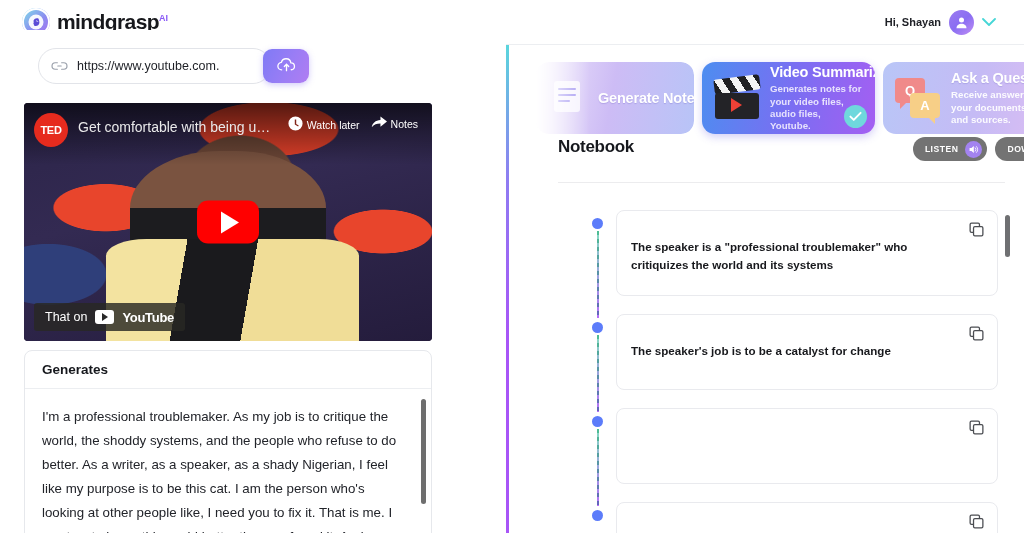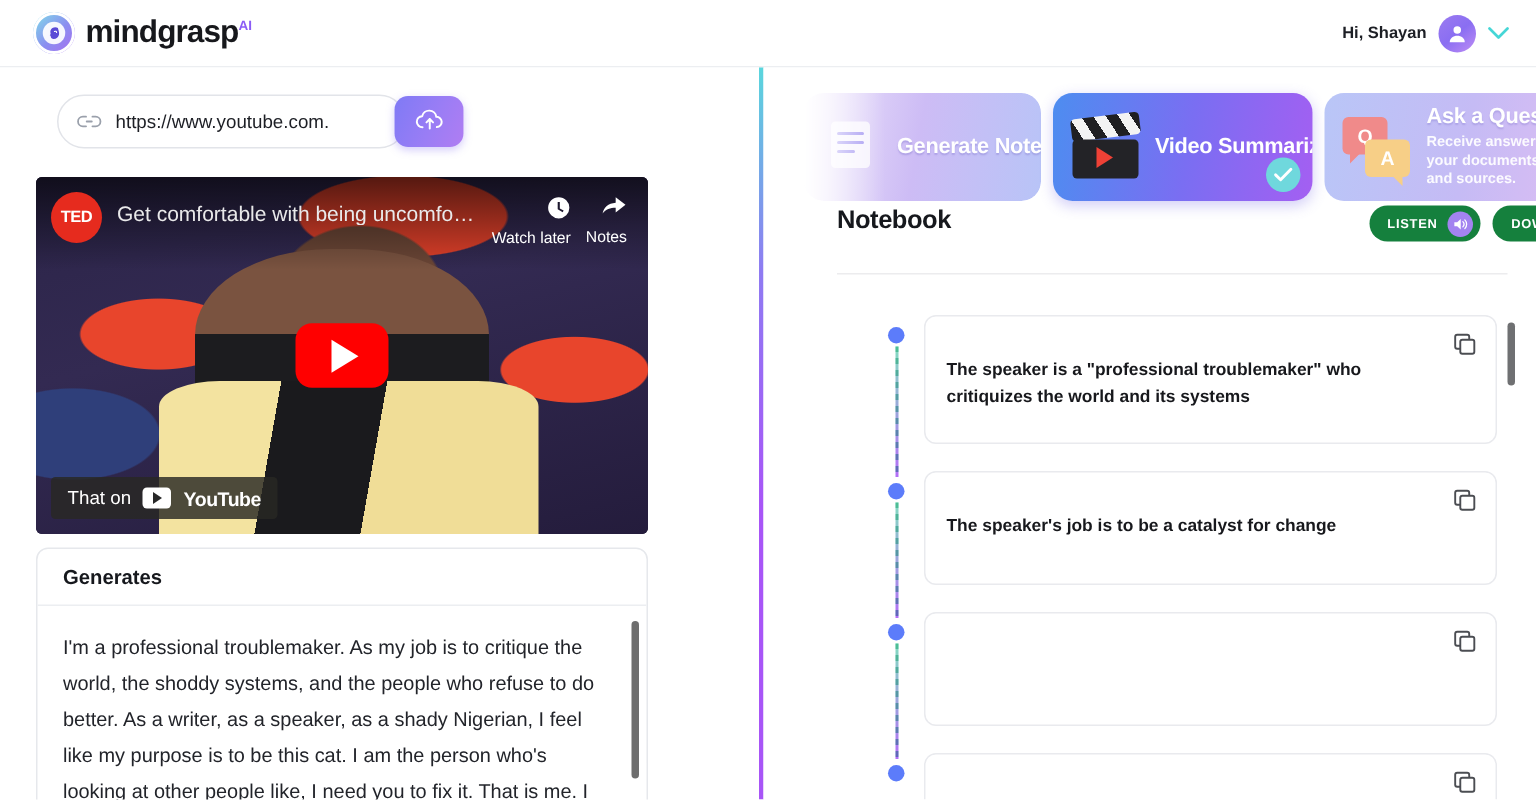--- a/index.html
+++ b/index.html
@@ -10,21 +10,21 @@
     font-family: "Liberation Sans", sans-serif;
   }
   .app { position: relative; width: 1024px; height: 533px; background:#fff; }
 
   
   .header {
     position: absolute; top: 0; left: 0; width: 1024px; height: 45px;
     background: #ffffff;
     border-bottom: 1px solid #eceef1;
     display: flex; align-items: center; justify-content: space-between;
-    padding: 0 18px 0 22px;
+    padding: 0 28px 0 22px;
   }
   .brand { display: flex; align-items: center; gap: 7px; }
   .brand-mark {
     width: 28px; height: 28px; border-radius: 50%;
     background: linear-gradient(135deg,#7ee3e8 0%, #8b8df0 55%, #a96df0 100%);
     display: flex; align-items: center; justify-content: center;
     box-shadow: 0 0 0 2px #fff inset;
   }
   .brand-mark svg { display:block; }
   .brand-text {
@@ -44,21 +44,21 @@
   }
   .chev { color: #46d6d6; font-size: 13px; line-height: 1; }
 
   
   .divider {
     position: absolute; left: 506px; top: 45px; width: 3px; height: 488px;
     background: linear-gradient(180deg,#5ad6dd 0%, #8f7bf2 28%, #a855f7 60%, #a855f7 100%);
   }
 
   
-  .left { position: absolute; top: 45px; left: 0; width: 506px; height: 488px; background:#fff; }
+  .left { position: absolute; top: 30px; left: 0; width: 506px; height: 488px; background:#fff; }
 
   .url-row { position: absolute; top: 18px; left: 38px; display:flex; align-items:center; }
   .url-box {
     width: 233px; height: 36px;
     border: 1px solid #e2e4e9; border-radius: 18px;
     background: #fff;
     display: flex; align-items: center; gap: 9px;
     padding: 0 12px;
     position: relative; z-index: 1;
   }
@@ -105,21 +105,21 @@
   }
   .ted-logo {
     width: 34px; height: 34px; border-radius: 50%; background: #e62b1e;
     display:flex; align-items:center; justify-content:center; flex:none;
     color: #fff; font-weight: 800; font-size: 11px; letter-spacing: -.3px;
   }
   .vid-title {
     color: #e9e9ea; font-size: 14px; font-weight: 400; margin-top: 6px;
     flex: 1; white-space: nowrap; overflow: hidden; text-overflow: ellipsis;
   }
-  .vid-action { color:#fff; display:flex; flex-direction:column; align-items:flex-end; gap:3px; flex:none; margin-top:2px; }
+  .vid-action { color:#fff; display:flex; flex-direction:row; align-items:center; gap:3px; flex:none; margin-top:2px; }
   .vid-action span { font-size: 10.5px; }
   .play-btn {
     position: absolute; left: 50%; top: 50%; transform: translate(-50%,-50%);
     width: 62px; height: 43px; border-radius: 11px; background: #ff0000;
     display:flex; align-items:center; justify-content:center; cursor:pointer;
   }
   .play-tri { width:0;height:0;border-left:18px solid #fff;border-top:11px solid transparent;border-bottom:11px solid transparent; margin-left:4px;}
   .watch-on {
     position: absolute; left: 10px; bottom: 10px; height: 28px;
     background: rgba(40,40,35,.82); border-radius: 3px;
@@ -203,21 +203,21 @@
   .a-bub { position:absolute; left:15px; top:16px; width:30px; height:25px; background:#f7cf87; border-radius:4px;
     display:flex; align-items:center; justify-content:center; color:#fff; font-weight:800; font-size:13px; }
   .a-bub:after{content:"";position:absolute;right:5px;bottom:-6px;border-right:7px solid #f7cf87;border-bottom:7px solid transparent;}
 
   .nb-head {
     position: absolute; top: 92px; left: 0; width: 605px; height: 46px;
     display: flex; align-items: flex-start; padding: 0 22px 0 49px;
   }
   .nb-title { font-size: 17px; font-weight: 800; color: #16181d; letter-spacing: -.3px; flex: 1; }
   .pill {
-    height: 24px; border-radius: 12px; background: #15803d;
+    height: 24px; border-radius: 12px; background: #737373;
     display:flex; align-items:center; gap:7px; padding: 0 5px 0 12px; margin-left: 8px;
     border:none; cursor:pointer;
   }
   .pill-label { color:#fff; font-size: 8.6px; font-weight: 800; letter-spacing: .5px; }
   .pill-ic { width:17px; height:17px; border-radius:50%; background:#a383f0; display:flex;align-items:center;justify-content:center; }
 
   .nb-divider { position:absolute; top: 137px; left: 49px; width: 447px; height: 1px; background: #ececee; }
 
   .nb-scrollwrap { position:absolute; top: 138px; left: 0; width: 515px; height: 350px; overflow: hidden; }
   .nb-scrollbar { position:absolute; right: 14px; top: 32px; width: 5px; height: 42px; background:#6f7072; border-radius:3px; }
@@ -363,20 +363,21 @@
       </div>
 
       <div class="fcard c2">
         <span class="fc-icon clap">
           <span class="clap-top"></span>
           <span class="clap-bot"></span>
           <span class="clap-play"></span>
         </span>
         <span class="fc-txt">
           <span class="fc-title">Video Summarizer</span>
+          <span class="fc-sub" style="display:block">Generates notes for your video files, audio files, Youtube.</span>
         </span>
         <span class="check-badge">
           <svg width="13" height="11" viewBox="0 0 14 11" fill="none">
               <path d="M1.5 5.6l3.6 3.5L12.5 1.6" stroke="#fff" stroke-width="2.1" stroke-linecap="round" stroke-linejoin="round"></path>
             </svg>
         </span>
       </div>
 
       <div class="fcard c3">
         <span class="fc-icon qa">

